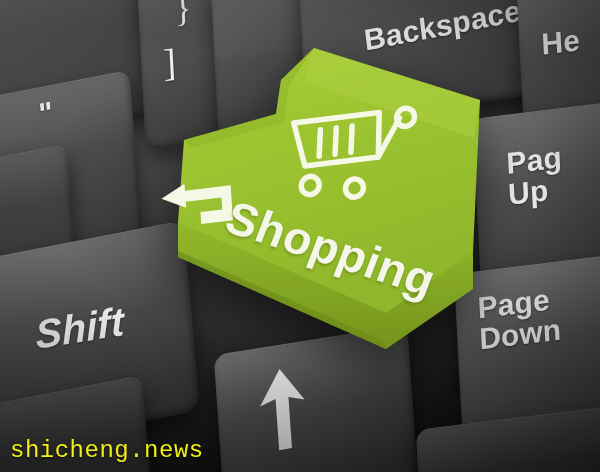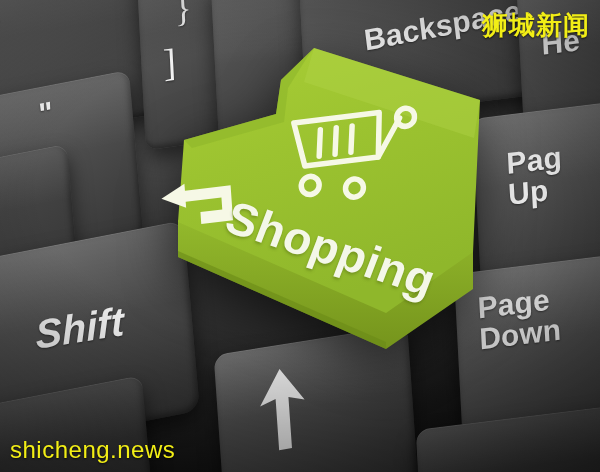--- a/index.html
+++ b/index.html
@@ -223,21 +223,21 @@
     color:#f2ee16;
     font-weight:700;
     text-shadow:0 1px 2px rgba(0,0,0,.7);
   }
   .wm-cn{
     right:10px;top:8px;font-size:26px;letter-spacing:1px;
     font-family:"DejaVu Sans","Liberation Sans",sans-serif;
   }
   .wm-url{
     left:10px;bottom:8px;font-size:24px;letter-spacing:.5px;
-    font-family:Liberation Sans, sans-serif;
+    font-family:Liberation Mono, monospace;
     font-weight:400;
   }
 </style>
 </head>
 <body>
 
 <div id="stage">
 
   <div class="board"></div>
 
@@ -341,16 +341,15 @@
           <path d="M24 9 L72 9 L72 44 L40 44 L40 32 L62 32 L62 20 L24 20 Z"></path>
         </g>
       </svg>
 
       <div class="shopping-label">Shopping</div>
     </div>
   </div>
 
   <div class="board-vig"></div>
 
-  <div class="wm wm-cn">狮城新闻</div>
   <div class="wm wm-url">shicheng.news</div>
 
 </div>
 
 </body></html>

